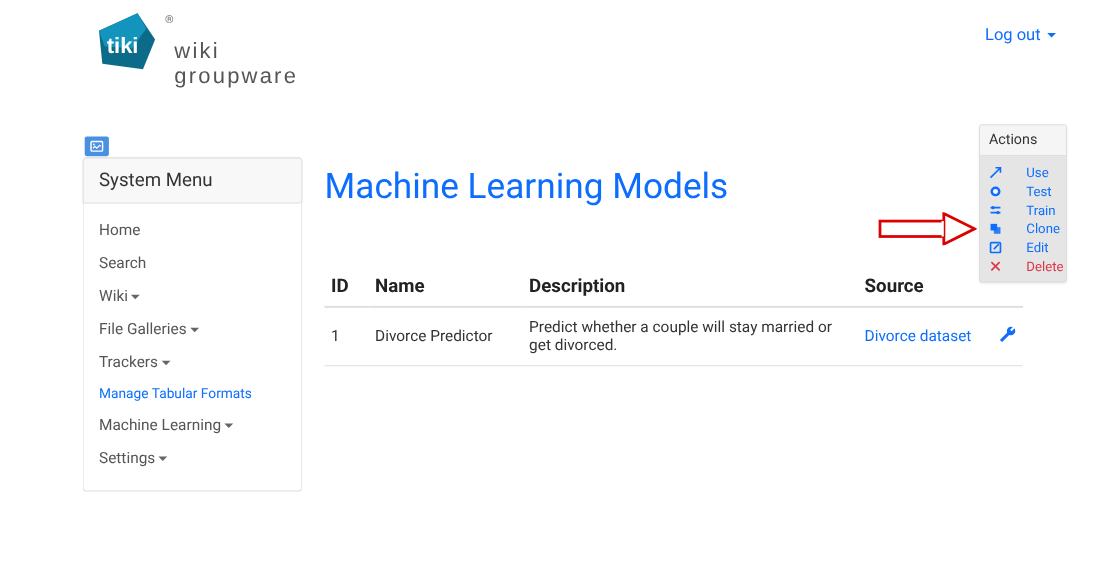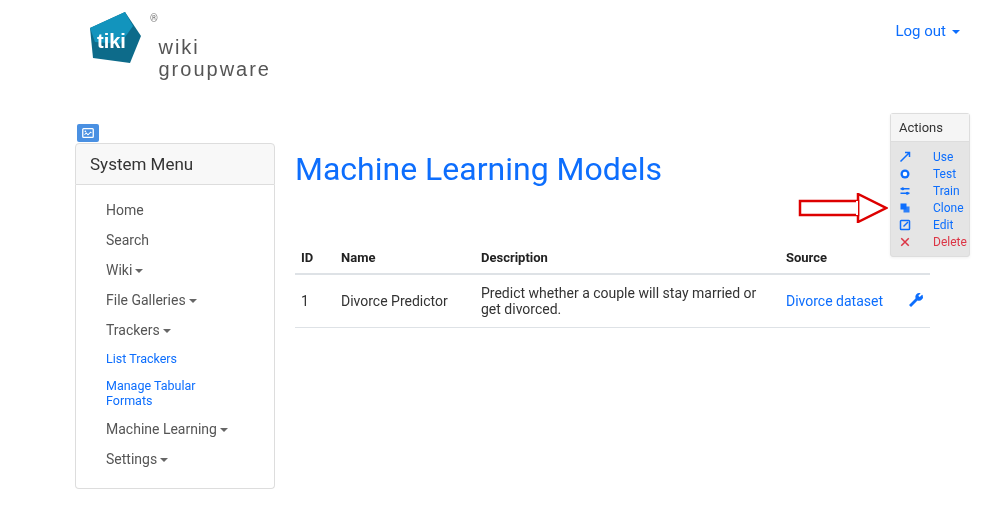--- a/index.html
+++ b/index.html
@@ -15,33 +15,33 @@
   .logo-text { display: inline-block; vertical-align: top; color: #555; font-family: "Segoe UI", sans-serif; font-size: 20px; line-height: 1.1; margin-left: 5px; margin-top: 28px; }
   .logo-text .w1 { font-size: 20px; letter-spacing: 2px; }
   .logo-text .w2 { font-size: 20px; letter-spacing: 2px; }
   .logo-text .w3 { font-size: 20px; letter-spacing: 2px; }
   .trademark { position: absolute; top: 5px; left: 75px; font-size: 10px; color: #777; }
   
   .sidebar-wrap { position: absolute; top: 127px; left: 75px; width: 200px; }
   .qa-badge { position: absolute; top: -3px; left: 2px; width: 22px; height: 18px; background: #4a90e2; border-radius: 2px; display: flex; align-items: center; justify-content: center; }
   .qa-badge svg { width: 14px; height: 14px; }
   .system-menu-hdr { background: #f8f8f8; border: 1px solid #ddd; border-radius: 4px 4px 0 0; padding: 10px 14px; font-size: 17px; color: #333; margin-top: 16px;}
-  .system-menu-body { border: 1px solid #ddd; border-top: none; border-radius: 0 0 4px 4px; padding: 10px 16px 14px; }
+  .system-menu-body { border: 1px solid #ddd; border-top: none; border-radius: 0 0 4px 4px; padding: 10px 0 14px; }
   .system-menu-body .item { padding: 7px 14px; color: #555; font-size: 14px; cursor: pointer; }
   .system-menu-body .subitem { padding: 6px 14px; color: #0d6efd; font-size: 12.5px; cursor: pointer; }
   .caret-d { display: inline-block; margin-left: 3px; border-top: 4px solid #666; border-left: 4px solid transparent; border-right: 4px solid transparent; vertical-align: middle; }
   
   .main-area { position: absolute; top: 150px; left: 295px; width: 635px; }
   .page-title { font-size: 32px; font-weight: 400; color: #0d6efd; margin-bottom: 6px; }
   .new-row { text-align: right; margin-bottom: 30px; }
   .new-link { color: #0d6efd; font-size: 15px; }
   .plus { font-weight: bold; margin-right: 2px; }
   
   table.models { width: 100%; border-collapse: collapse; }
-  table.models thead th { text-align: left; font-size: 13px; font-weight: 700; padding: 8px 6px; border-bottom: 2px solid #dee2e6; color: #222; }
+  table.models thead th { text-align: left; font-size: 17px; font-weight: 700; padding: 8px 6px; border-bottom: 2px solid #dee2e6; color: #222; }
   table.models tbody td { padding: 10px 6px; border-bottom: 1px solid #dee2e6; font-size: 14px; color: #333; vertical-align: middle; }
   table.models tbody td.source a { color: #0d6efd; }
   .wrench-cell { text-align: right; padding-right: 0; }
   .wrench-cell svg { width: 16px; height: 16px; fill: #0d6efd; cursor: pointer; }
   
   .actions-popup { position: absolute; top: 113px; right: 30px; width: 80px; background: #e5e5e5; border: 1px solid #ddd; border-radius: 3px; box-shadow: 0 1px 3px rgba(0,0,0,0.06); font-size: 12px; }
   .actions-popup .hdr { background: #f5f5f5; border-bottom: 1px solid #ddd; padding: 6px 8px; font-size: 13px; color: #333; text-align: left; }
   .actions-popup .body { padding: 6px 8px; }
   .actions-popup .row { display: flex; align-items: center; gap: 22px; padding: 1.5px 0; cursor: pointer; }
   .actions-popup .row svg { width: 12px; height: 12px; flex-shrink: 0; }
@@ -82,21 +82,20 @@
         <path d="M4 10 l2 -2 l2 2 l3 -3 l1 1" fill="none" stroke="#fff" stroke-width="1.2"></path>
       </svg>
   </div>
   <div class="system-menu-hdr">System Menu</div>
   <div class="system-menu-body">
     <div class="item"><span>Home</span></div>
     <div class="item"><span>Search</span></div>
     <div class="item"><span>Wiki</span><span class="caret-d"></span></div>
     <div class="item"><span>File Galleries</span><span class="caret-d"></span></div>
     <div class="item"><span>Trackers</span><span class="caret-d"></span></div>
-    <div class="subitem"><span>List Trackers</span></div>
     <div class="subitem"><span>Manage Tabular Formats</span></div>
     <div class="item"><span>Machine Learning</span><span class="caret-d"></span></div>
     <div class="item"><span>Settings</span><span class="caret-d"></span></div>
   </div>
 </div>
 
 <div class="main-area">
   <h1 class="page-title">Machine Learning Models</h1>
   <div class="new-row">
     <a class="new-link"><span class="plus">+</span><span>New</span></a>

